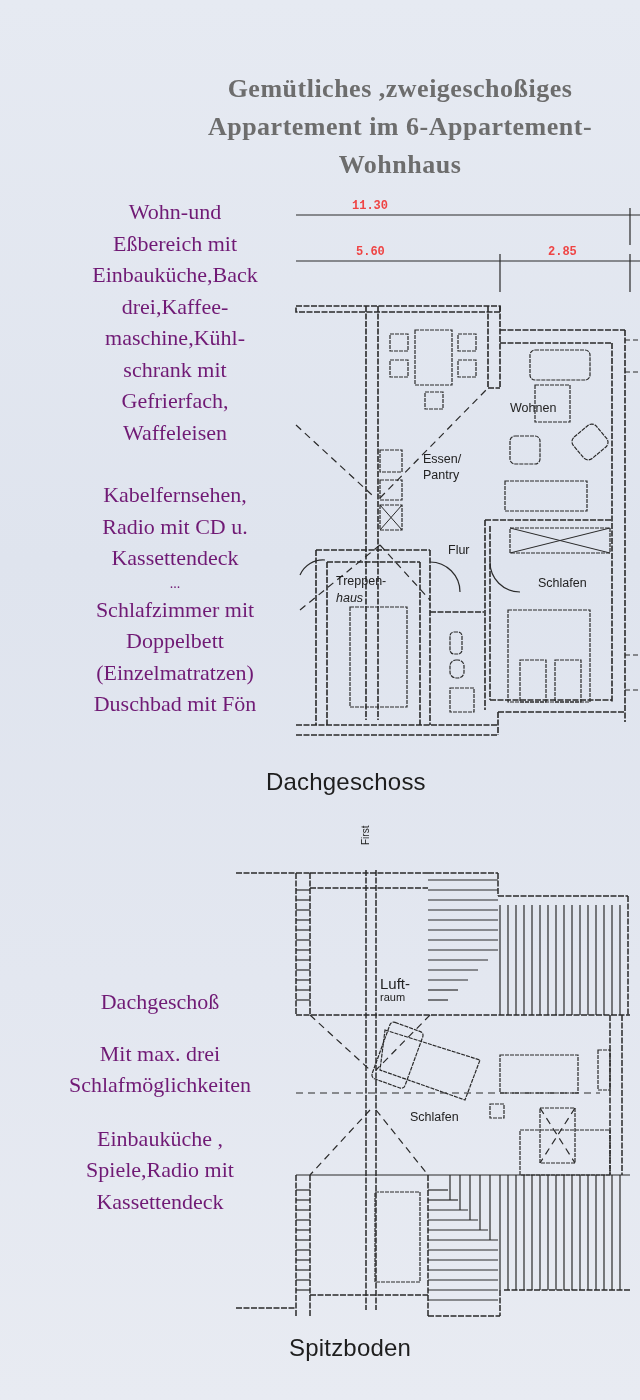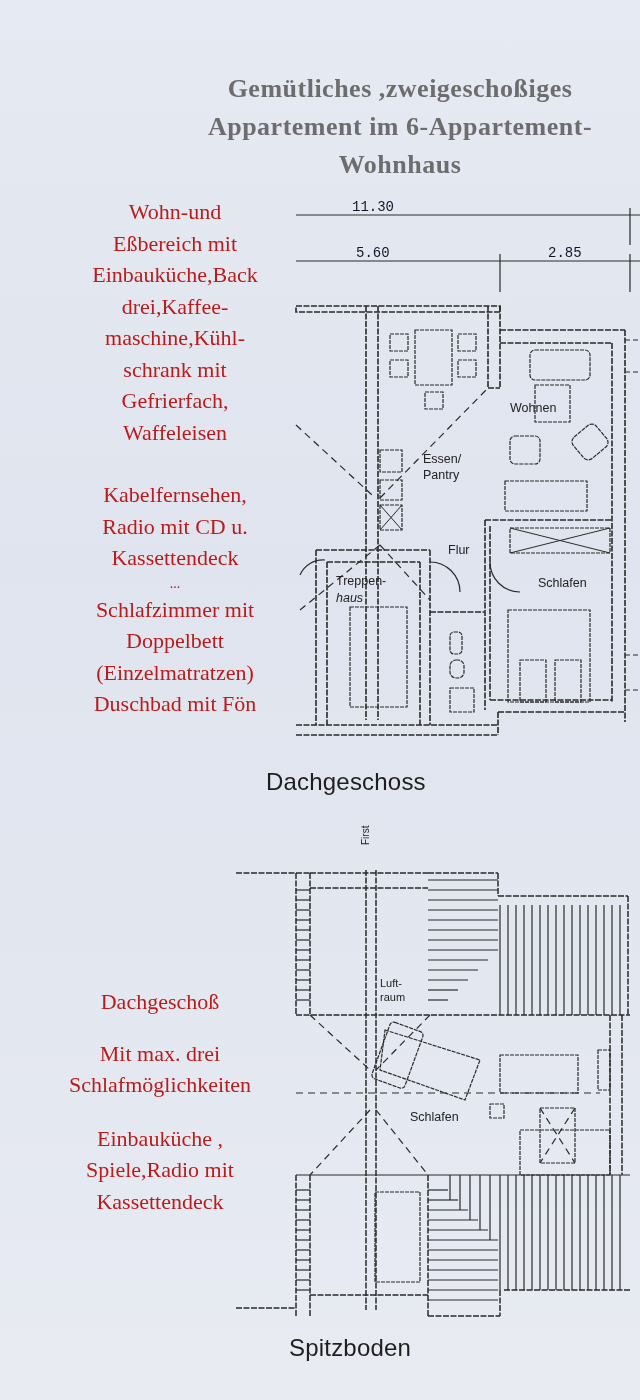--- a/index.html
+++ b/index.html
@@ -10,29 +10,29 @@
     color:#3a3a3a;
   }
   .title {
     position:absolute; left:140px; top:70px; width:520px;
     text-align:center; font-family:"Liberation Serif", serif; font-weight:bold;
     font-size:26px; line-height:38px; color:#6d6d6d; letter-spacing:0.5px;
   }
   .title div { white-space:nowrap; }
   .desc {
     position:absolute; font-family:"Liberation Serif", serif; font-size:22px;
-    line-height:31.5px; text-align:center; color:#b91c1c;
+    line-height:31.5px; text-align:center; color:#701a75;
   }
   .desc div { white-space:nowrap; }
   .desc .gap { height:31px; }
   .floor-caption {
     position:absolute; font-family:"Liberation Sans", sans-serif; font-size:24px;
     color:#1e1e1e; letter-spacing:0.2px;
   }
-  .dim { position:absolute; font-family:"Liberation Mono", monospace; font-size:14px; color:#0f172a; }
+  .dim { position:absolute; font-family:"Liberation Mono", monospace; font-size:12px; color:#ef4444;font-weight:bold; }
   .room-label { position:absolute; font-family:"Liberation Sans", sans-serif; font-size:12.5px; color:#222; line-height:15px; }
   svg.plan { position:absolute; left:0; top:0; }
 </style>
 </head>
 <body>
 
 <div class="title">
   <div>Gemütliches ,zweigeschoßiges</div>
   <div>Appartement im 6-Appartement-</div>
   <div>Wohnhaus</div>
@@ -299,18 +299,18 @@
     <line x1="575" y1="1108" x2="540" y2="1163"></line>
   </g>
   <g stroke-width="1.2" stroke-dasharray="5 3">
     <line x1="625" y1="340" x2="640" y2="340"></line>
     <line x1="625" y1="372" x2="640" y2="372"></line>
     <line x1="625" y1="655" x2="640" y2="655"></line>
     <line x1="625" y1="690" x2="640" y2="690"></line>
   </g>
 </svg>
 
-<div class="room-label" style="left:380px; top:976px; font-size:11px;">Luft-</div>
+<div class="room-label" style="left:380px; top:976px; font-size:15px;">Luft-</div>
 <div class="room-label" style="left:380px; top:990px; font-size:11px;">raum</div>
 <div class="room-label" style="left:410px; top:1110px;">Schlafen</div>
 <div class="room-label" style="left:358px; top:845px; font-size:10px; transform:rotate(-90deg); transform-origin:left top;">First</div>
 
 <div class="floor-caption" style="left:289px; top:1334px;">Spitzboden</div>
 
 </body></html>

